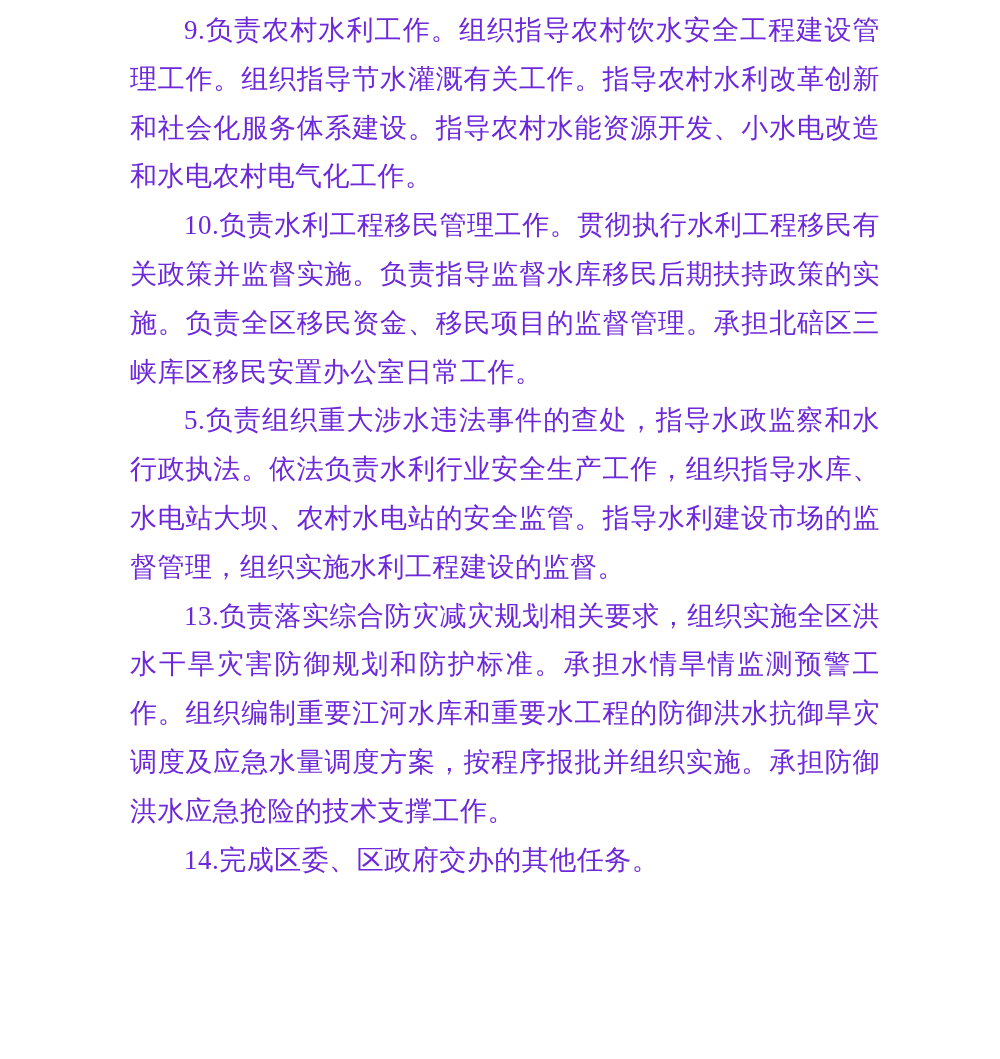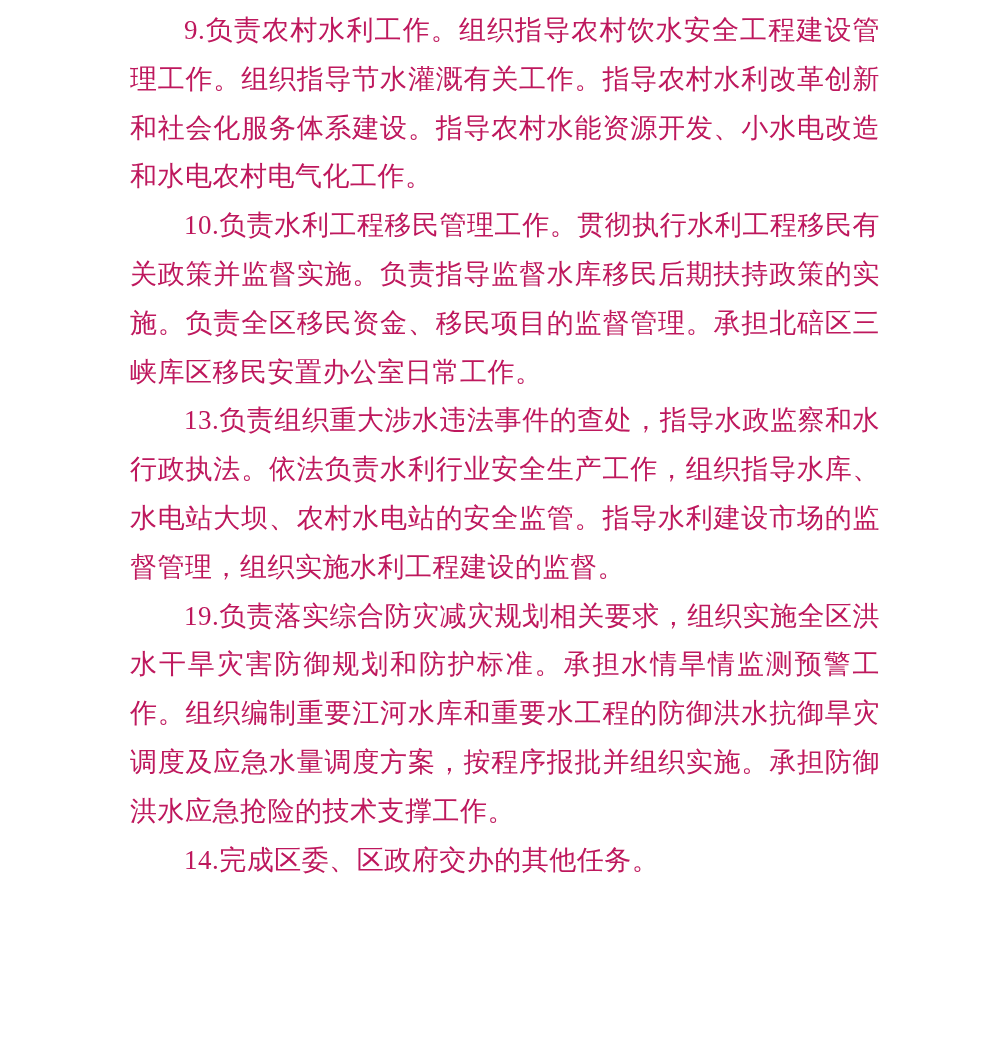--- a/index.html
+++ b/index.html
@@ -24,27 +24,27 @@
   }
   .content p {
     margin: 0;
     padding: 0;
     font-size: 27px;
     line-height: 48.8px;
     text-align: justify;
     text-justify: inter-ideograph;
     text-indent: 2em;
     letter-spacing: 0.5px;
-    color: #be185d;
+    color: #6d28d9;
   }
 </style>
 </head>
 <body>
 
 <div class="page">
   <div class="content">
     <p>9.负责农村水利工作。组织指导农村饮水安全工程建设管理工作。组织指导节水灌溉有关工作。指导农村水利改革创新和社会化服务体系建设。指导农村水能资源开发、小水电改造和水电农村电气化工作。</p>
     <p>10.负责水利工程移民管理工作。贯彻执行水利工程移民有关政策并监督实施。负责指导监督水库移民后期扶持政策的实施。负责全区移民资金、移民项目的监督管理。承担北碚区三峡库区移民安置办公室日常工作。</p>
-    <p>13.负责组织重大涉水违法事件的查处，指导水政监察和水行政执法。依法负责水利行业安全生产工作，组织指导水库、水电站大坝、农村水电站的安全监管。指导水利建设市场的监督管理，组织实施水利工程建设的监督。</p>
-    <p>19.负责落实综合防灾减灾规划相关要求，组织实施全区洪水干旱灾害防御规划和防护标准。承担水情旱情监测预警工作。组织编制重要江河水库和重要水工程的防御洪水抗御旱灾调度及应急水量调度方案，按程序报批并组织实施。承担防御洪水应急抢险的技术支撑工作。</p>
+    <p>5.负责组织重大涉水违法事件的查处，指导水政监察和水行政执法。依法负责水利行业安全生产工作，组织指导水库、水电站大坝、农村水电站的安全监管。指导水利建设市场的监督管理，组织实施水利工程建设的监督。</p>
+    <p>13.负责落实综合防灾减灾规划相关要求，组织实施全区洪水干旱灾害防御规划和防护标准。承担水情旱情监测预警工作。组织编制重要江河水库和重要水工程的防御洪水抗御旱灾调度及应急水量调度方案，按程序报批并组织实施。承担防御洪水应急抢险的技术支撑工作。</p>
     <p>14.完成区委、区政府交办的其他任务。</p>
   </div>
 </div>
 
 </body></html>

